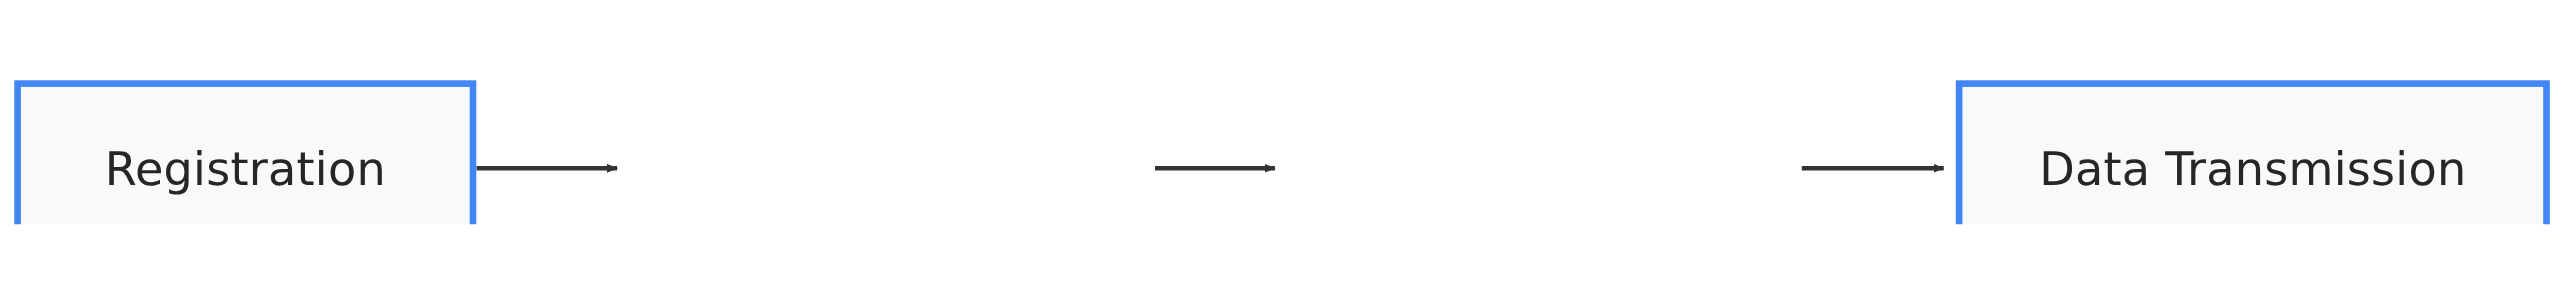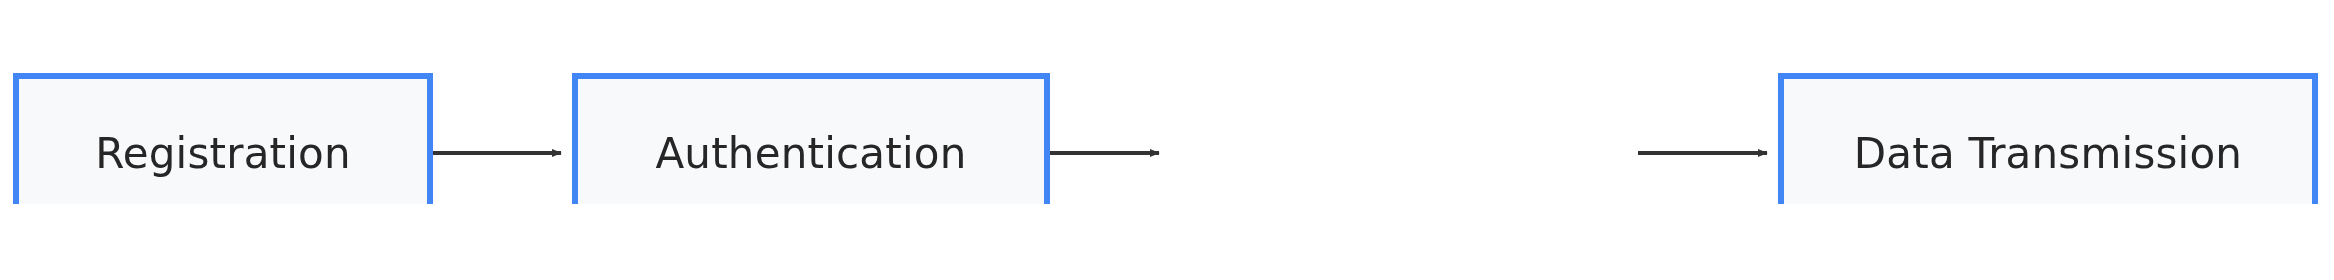--- a/index.html
+++ b/index.html
@@ -67,22 +67,19 @@
     </g>
     <g>
       <line x1="1638" y1="153" x2="1767" y2="153" stroke="#333333" stroke-width="4" marker-end="url(#arrowhead)"></line>
     </g>
   </svg>
 
   <div class="flow-node" id="node-registration" style="left:13px; width:420px;">
     <span class="flow-node-label">Registration</span>
   </div>
 
-  <div class="flow-node" id="node-authentication" style="left:572px; width:478px;">
-    <span class="flow-node-label">Authentication</span>
-  </div>
 
 
   <div class="flow-node" id="node-data-transmission" style="left:1778px; width:540px;">
     <span class="flow-node-label">Data Transmission</span>
   </div>
 
 </div>
 
 </body></html>

